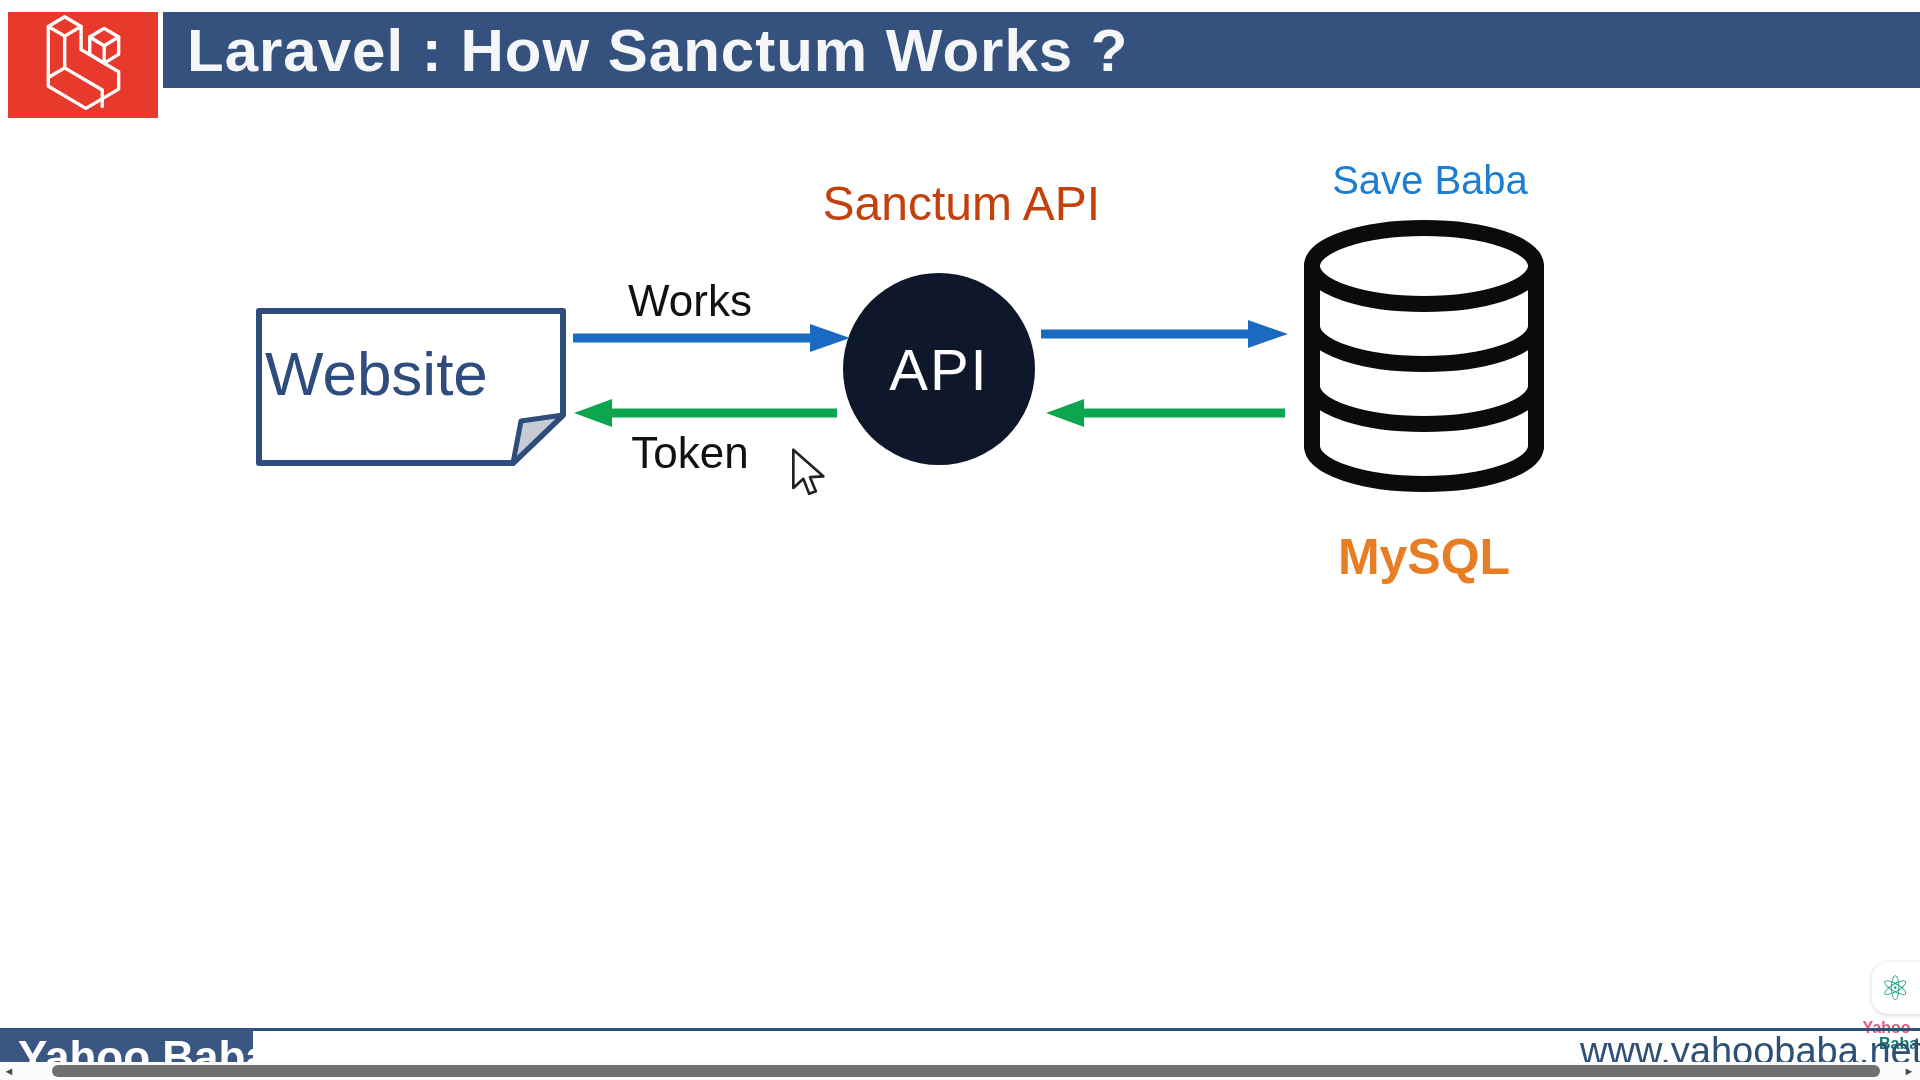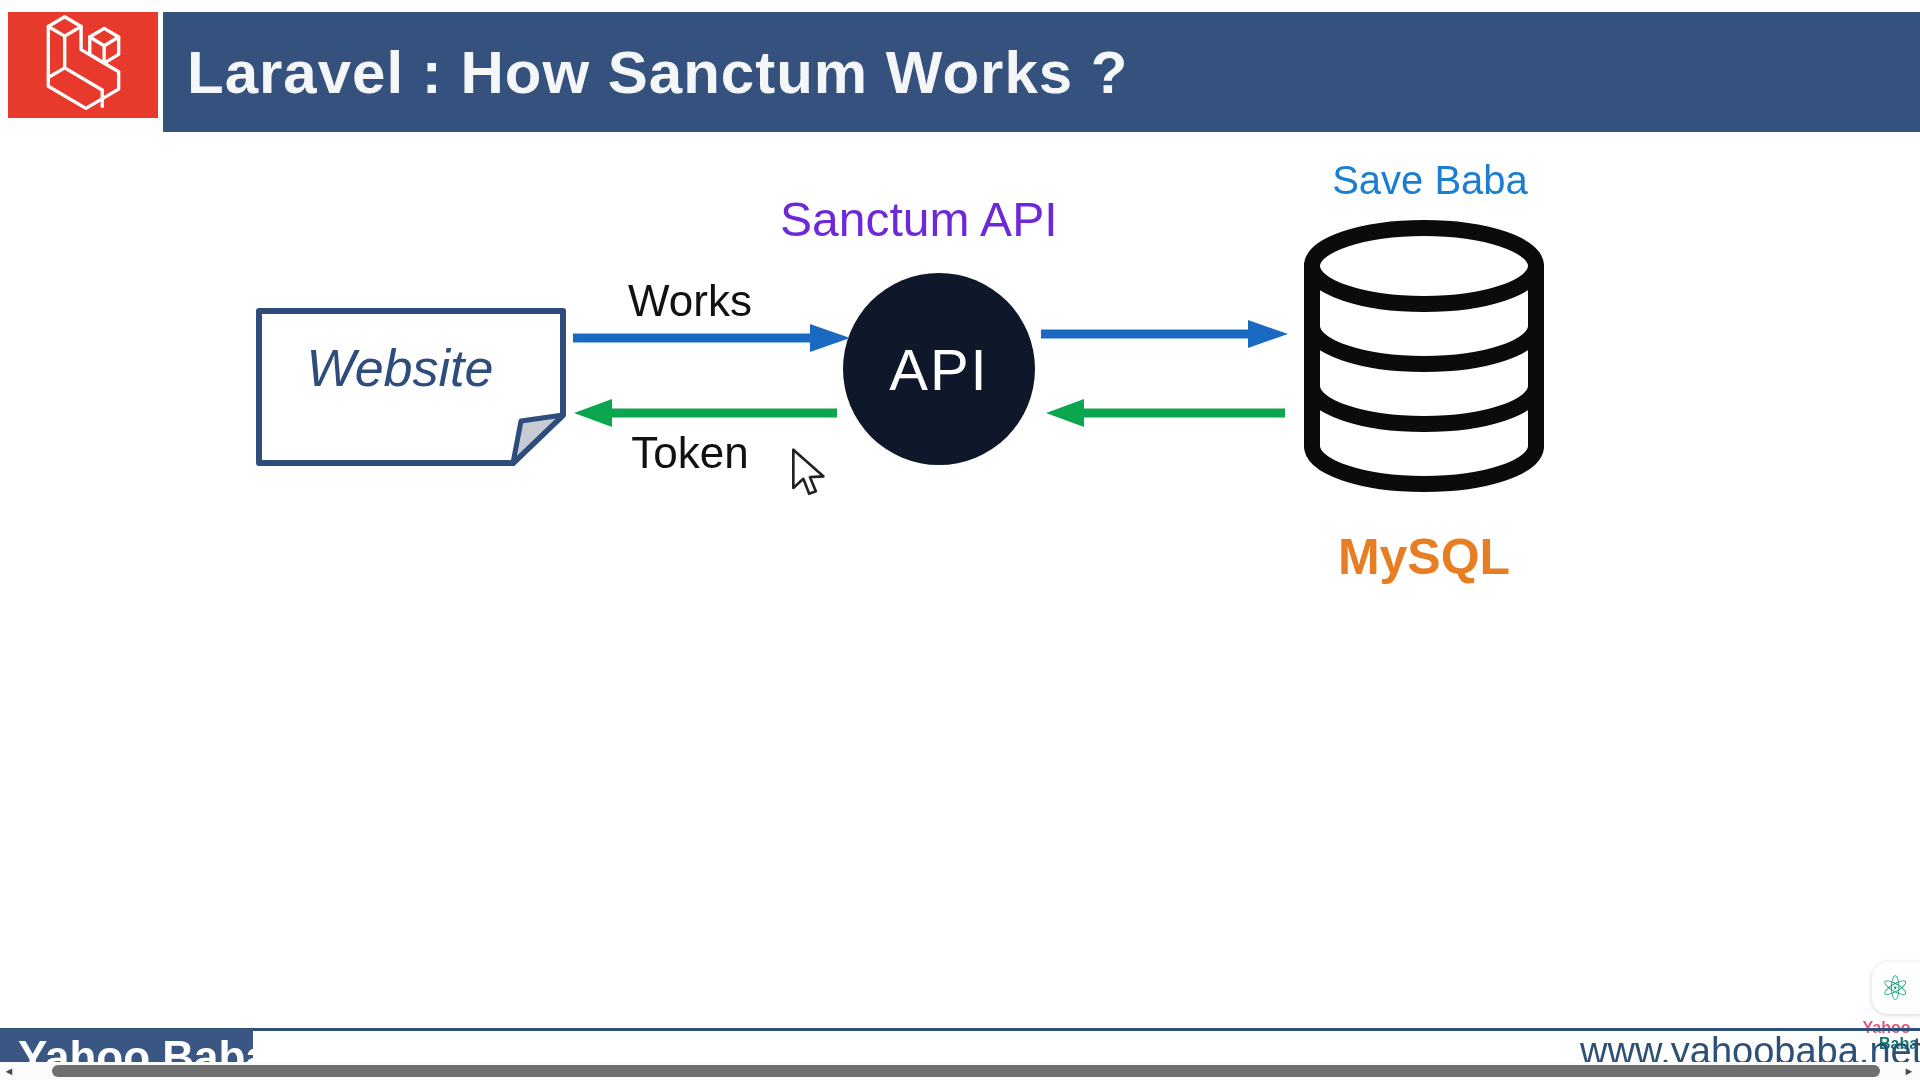--- a/index.html
+++ b/index.html
@@ -3,39 +3,39 @@
 <meta charset="utf-8">
 <style>
   html,body{margin:0;padding:0;background:#fff;}
   body{width:1920px;height:1080px;overflow:hidden;position:relative;
        font-family:"Liberation Sans",sans-serif;}
   .abs{position:absolute;}
 
   
   .logo-box{left:8px;top:12px;width:150px;height:106px;background:#E8392D;
             display:flex;align-items:center;justify-content:center;}
-  .title-bar{left:163px;top:12px;width:1757px;height:120px;background:#35517E;
+  .title-bar{left:163px;top:12px;width:1757px;height:76px;background:#35517E;
              display:flex;align-items:center;text-align:center;}
   .title-text{color:#F4F6F8;font-size:60px;font-weight:700;padding-left:24px;
               letter-spacing:1px;white-space:nowrap;}
 
   
-  .sanctum-label{left:780px;top:192px;width:320px;text-align:left;
-                 font-size:48px;color:#6d28d9;}
+  .sanctum-label{left:780px;top:176px;width:320px;text-align:right;
+                 font-size:48px;color:#c2410c;}
   .save-token-label{left:1310px;top:158px;width:240px;text-align:center;
                     font-size:40px;color:#1B7ED1;}
   .login-label{left:600px;top:276px;width:180px;text-align:center;font-size:44px;color:#111;}
   .token-label{left:600px;top:428px;width:180px;text-align:center;font-size:44px;color:#111;}
   .mysql-label{left:1296px;top:528px;width:256px;text-align:center;
                font-size:50px;font-weight:700;color:#E87E23;}
 
   
   .website-note{left:255px;top:307px;width:312px;height:160px;}
-  .website-label{left:265px;top:338px;width:270px;text-align:center;
-                 font-size:52px;color:#2E4C7C;font-style:italic;}
+  .website-label{left:265px;top:338px;width:270px;text-align:left;
+                 font-size:62px;color:#2E4C7C;}
   .api-circle{left:843px;top:273px;width:192px;height:192px;border-radius:50%;
               background:#0f172a;display:flex;align-items:center;justify-content:center;}
   .api-circle span{color:#fff;font-size:58px;letter-spacing:2px;}
   .db-icon{left:1296px;top:220px;width:256px;height:272px;}
 
   .arrow{pointer-events:none;}
   .arrow-login{left:570px;top:322px;}
   .arrow-token{left:572px;top:397px;}
   .arrow-api-db{left:1038px;top:318px;}
   .arrow-db-api{left:1044px;top:397px;}

